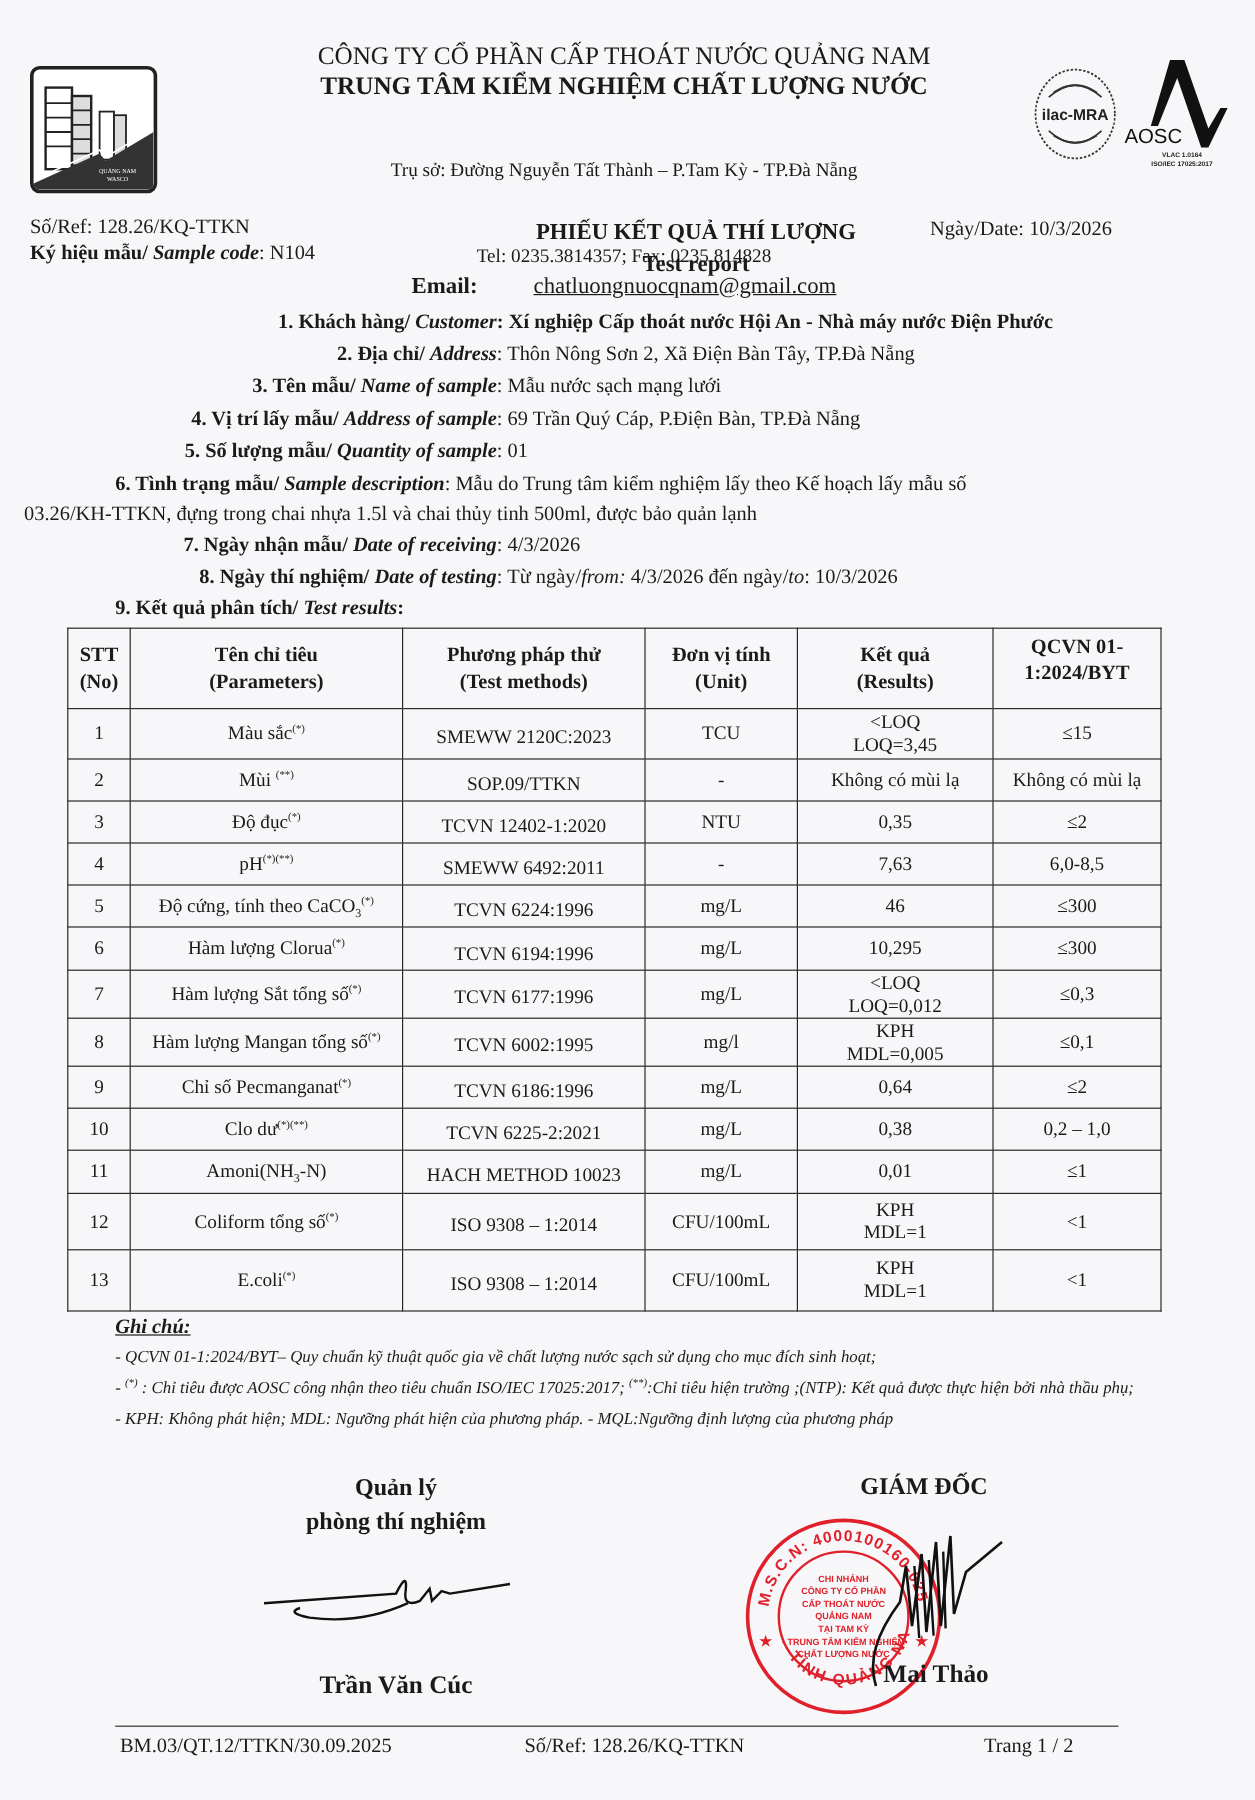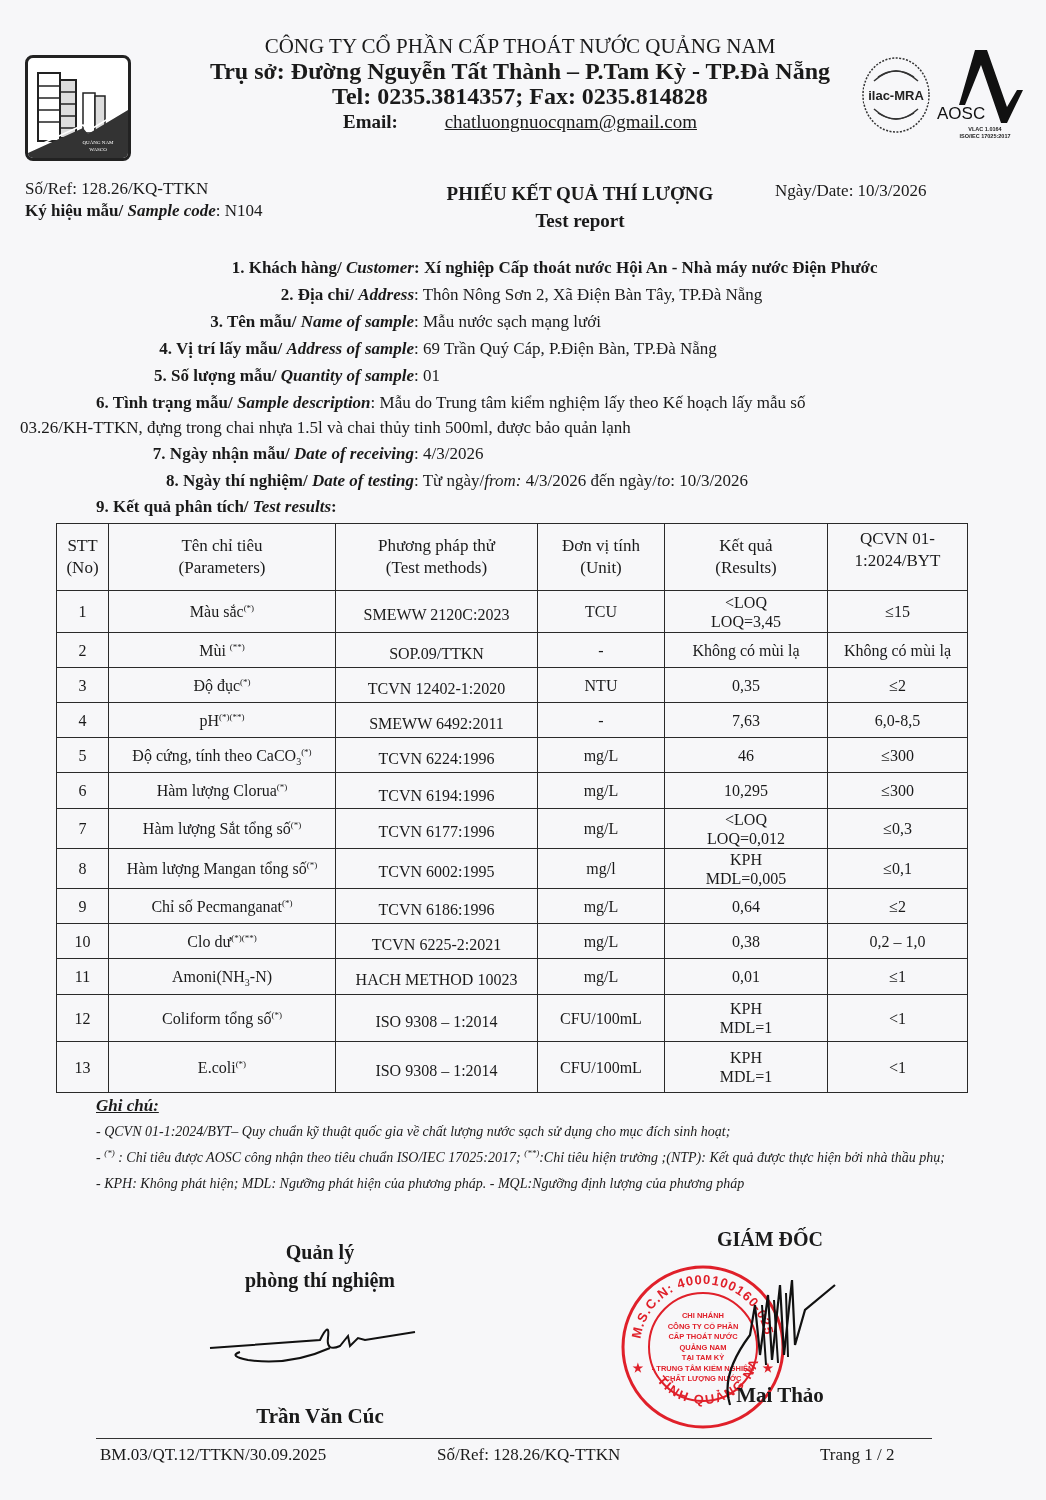--- a/index.html
+++ b/index.html
@@ -10,53 +10,53 @@
     color: #1a1a1a;
   }
   .abs { position: absolute; }
   .i { font-style: italic; }
 
   
   #logo { left: 25px; top: 55px; width: 100px; height: 100px; border: 3px solid #222; border-radius: 8px; background: #fff; overflow: hidden; }
   #hdr { left: 180px; top: 34px; width: 680px; text-align: center; line-height: 25px; }
   #hdr .l1 { font-size: 21px; }
   #hdr .l2 { font-size: 21px; font-weight: bold; }
-  #hdr .l3, #hdr .l4 { font-size: 24px; font-weight: bold; }
+  #hdr .l3, #hdr .l4 { font-size: 16px; font-weight: normal; margin-top: 46px; }
   #hdr .l5 { font-size: 19px; }
   #hdr .email { text-decoration: underline; font-weight: normal; margin-left: 42px; }
   #ilac { left: 860px; top: 55px; width: 72px; height: 80px; }
   #aosc { left: 935px; top: 45px; width: 90px; height: 95px; }
   .aosc-text { font-family: "Liberation Sans", sans-serif; }
 
   
   #ref { left: 25px; top: 178px; font-size: 17px; line-height: 22px; }
   #title { left: 390px; top: 180px; width: 380px; text-align: center; font-size: 19px; font-weight: bold; line-height: 27px; }
   #date { left: 775px; top: 181px; font-size: 17px; }
 
   
   .info-row { position: absolute; left: 96px; font-size: 17px; line-height: 26px; white-space: nowrap; text-align: right; }
   .info-label { display: inline-block; width: 318px; font-weight: bold; }
   .info-label .i { font-weight: bold; }
 
   
   #results { position: absolute; left: 56px; top: 523px; border-collapse: collapse; font-size: 16px; }
   #results td, #results th { border: 1.5px solid #2a2a2a; text-align: center; padding: 0 4px; line-height: 19px; }
-  #results th { font-weight: normal; font-size: 17px; line-height: 22px; }
+  #results th { font-weight: bold; font-size: 17px; line-height: 22px; }
   sup { font-size: 9px; vertical-align: super; line-height: 0; }
   sub { font-size: 10px; line-height: 0; }
 
   
   #notes { left: 96px; top: 1095px; width: 880px; font-size: 14px; font-style: italic; line-height: 22px; }
   #notes .ghichu { font-size: 17px; font-weight: bold; text-decoration: underline; margin-bottom: 4px; }
   #notes p { margin: 0 0 4px 0; padding-left: 0; }
 
   
   .sig-title { font-size: 20px; font-weight: bold; line-height: 28px; text-align: center; }
   .sig-name { font-size: 21px; font-weight: bold; text-align: center; }
-  #sig-left { left: 200px; top: 1226px; width: 240px; margin-top: 12px; }
+  #sig-left { left: 210px; top: 1226px; width: 240px; }
   #sig-right { left: 650px; top: 1225px; width: 240px; }
 
   
   #footer-line { left: 96px; top: 1438px; width: 836px; height: 0; border-top: 1.5px solid #333; }
   .footer { position: absolute; top: 1445px; font-size: 17px; }
 </style>
 </head>
 <body>
 
 <div id="logo" class="abs">
@@ -77,20 +77,21 @@
     <rect x="67" y="38" width="10" height="36" fill="#ddd" stroke="#222" stroke-width="1.5"></rect>
     <path d="M0 95 L55 70 L60 76 L100 52 L100 100 L0 100 Z" fill="#333"></path>
     <path d="M0 92 L55 67 L60 73 L100 49" fill="none" stroke="#fff" stroke-width="1.5"></path>
     <text x="70" y="86" font-size="5" fill="#fff" text-anchor="middle" font-family="Liberation Serif, serif">QUẢNG NAM</text>
     <text x="70" y="93" font-size="5" fill="#fff" text-anchor="middle" font-family="Liberation Serif, serif">WASCO</text>
   </svg>
 </div>
 
 <div id="hdr" class="abs">
   <div class="l1">CÔNG TY CỔ PHẦN CẤP THOÁT NƯỚC QUẢNG NAM</div>
+  <div class="l2">TRUNG TÂM KIỂM NGHIỆM CHẤT LƯỢNG NƯỚC</div>
   <div class="l3">Trụ sở: Đường Nguyễn Tất Thành – P.Tam Kỳ -  TP.Đà Nẵng</div>
   <div class="l4">Tel: 0235.3814357; Fax: 0235.814828</div>
   <div class="l5"><b>Email:</b> <span class="email">chatluongnuocqnam@gmail.com</span></div>
 </div>
 
 <div id="ilac" class="abs">
   <svg width="72" height="80" viewBox="0 0 72 80">
     <ellipse cx="36" cy="40" rx="33" ry="37" fill="none" stroke="#333" stroke-width="1.5" stroke-dasharray="2 1.5"></ellipse>
     <g fill="none" stroke="#333" stroke-width="1.5">
       <path d="M14 26 Q36 6 58 26"></path>

